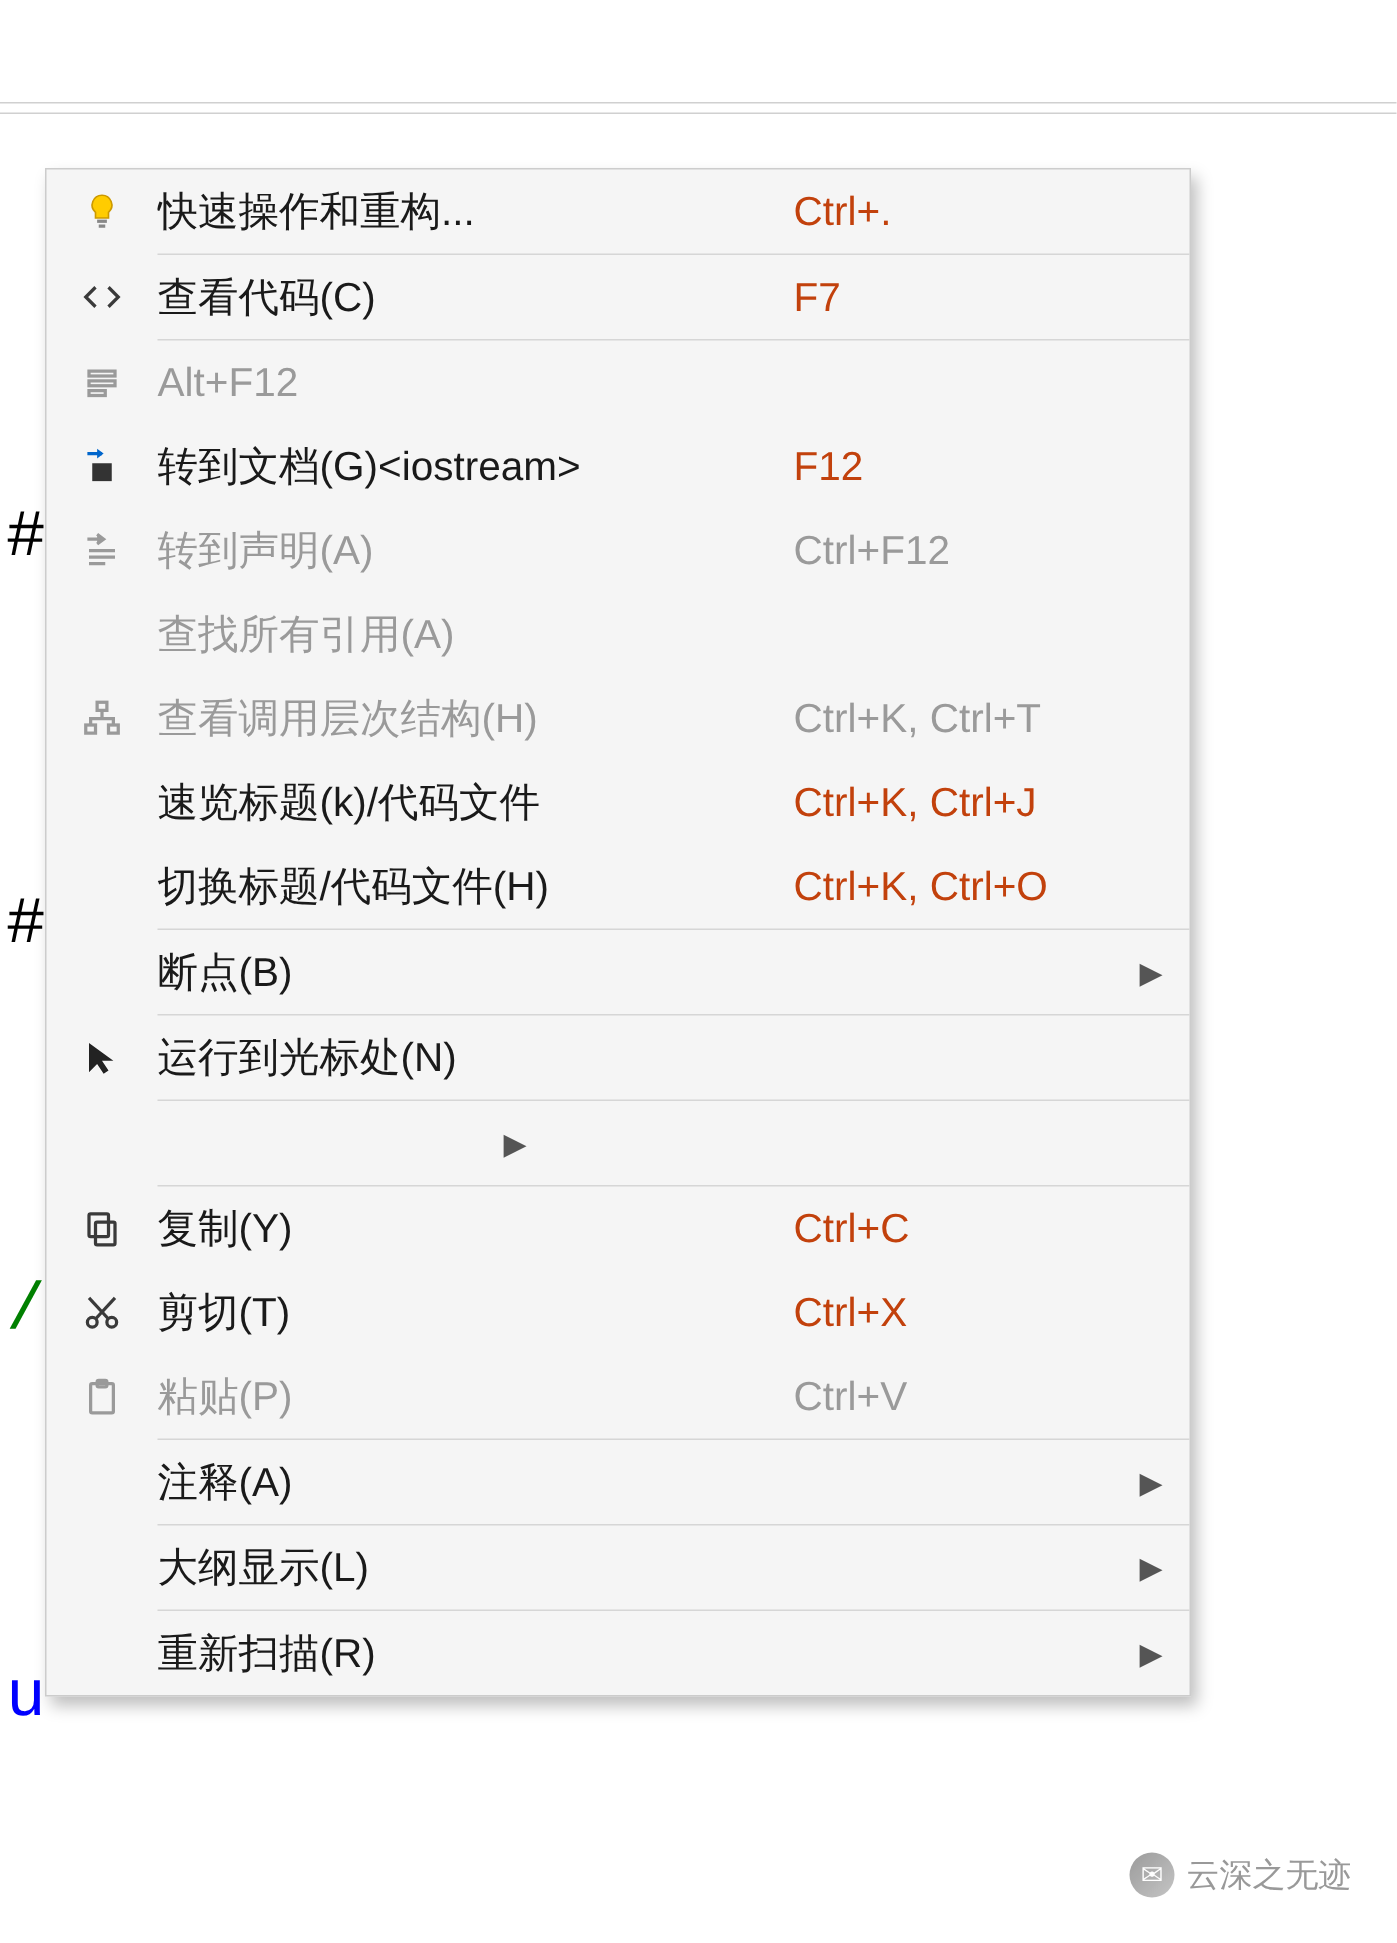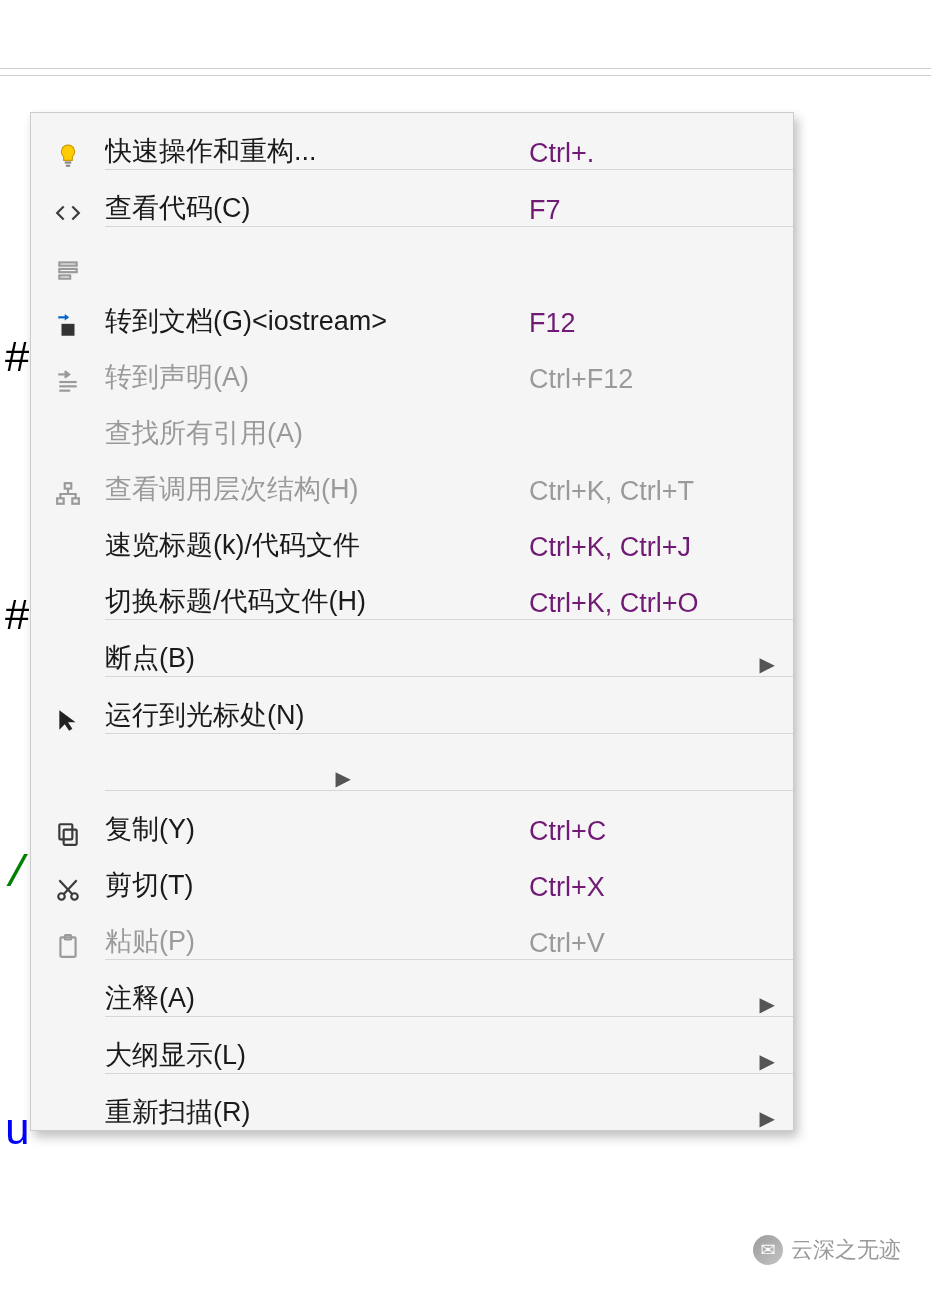--- a/index.html
+++ b/index.html
@@ -16,26 +16,26 @@
   .c-green { color: #008000; }
   .code-bg .topbar { position:absolute; left:0; right:0; top:68px; height:8px; border-top:1px solid #d0d0d0; border-bottom:1px solid #d0d0d0; }
 
   .menu {
     position: absolute; left: 30px; top: 112px; width: 764px;
     background: #f5f5f5; border: 1px solid #cccccc;
     box-shadow: 4px 6px 10px rgba(0,0,0,.25);
     font-size: 27px; color: #1a1a1a;
   }
   .menu .row {
-    display: flex; align-items: flex-end; height: 56px;
+    display: flex; align-items: center; height: 56px;
     padding: 0 18px 0 0;
   }
   .menu .icon-col { width: 74px; display:flex; align-items:center; justify-content:center; }
   .menu .label-col { flex: 1 1 auto; padding-right: 10px; white-space: nowrap; overflow:hidden; }
-  .menu .sc-col { width: 220px; color:#701a75; white-space:nowrap; }
+  .menu .sc-col { width: 220px; color:#c2410c; white-space:nowrap; }
   .menu .sub-col { width: 26px; color:#555; font-size:20px; text-align:right; }
   .menu .row.disabled .label-col,
   .menu .row.disabled .sc-col,
   .menu .row.disabled .icon-col { color:#9a9a9a; }
   .menu .sep { height:1px; margin-left:74px; background:#d6d6d6; }
   .icon-col svg { width:26px; height:26px; }
 
   .watermark {
     position:absolute; right:30px; bottom:30px; display:flex; align-items:center;
     font-size:22px; color:#888; gap:8px; opacity:.85;
@@ -89,20 +89,21 @@
     </div>
     <div class="sep"></div>
     <div class="row disabled">
       <div class="icon-col">
         <svg viewBox="0 0 24 24" fill="none" stroke="#9a9a9a" stroke-width="2">
           <rect x="4" y="5" width="16" height="3"></rect>
           <rect x="4" y="11" width="16" height="3"></rect>
           <rect x="4" y="17" width="10" height="3"></rect>
         </svg>
       </div>
+      <div class="sc-col">Alt+F12</div>
       <div class="sub-col"></div>
     </div>
     <div class="row">
       <div class="icon-col">
         <svg viewBox="0 0 24 24">
           <path d="M3 4 L12 4" stroke="#0066cc" stroke-width="2"></path>
           <path d="M9 1 L13 4 L9 7" fill="#0066cc"></path>
           <rect x="6" y="10" width="12" height="11" fill="#333"></rect>
         </svg>
       </div>

